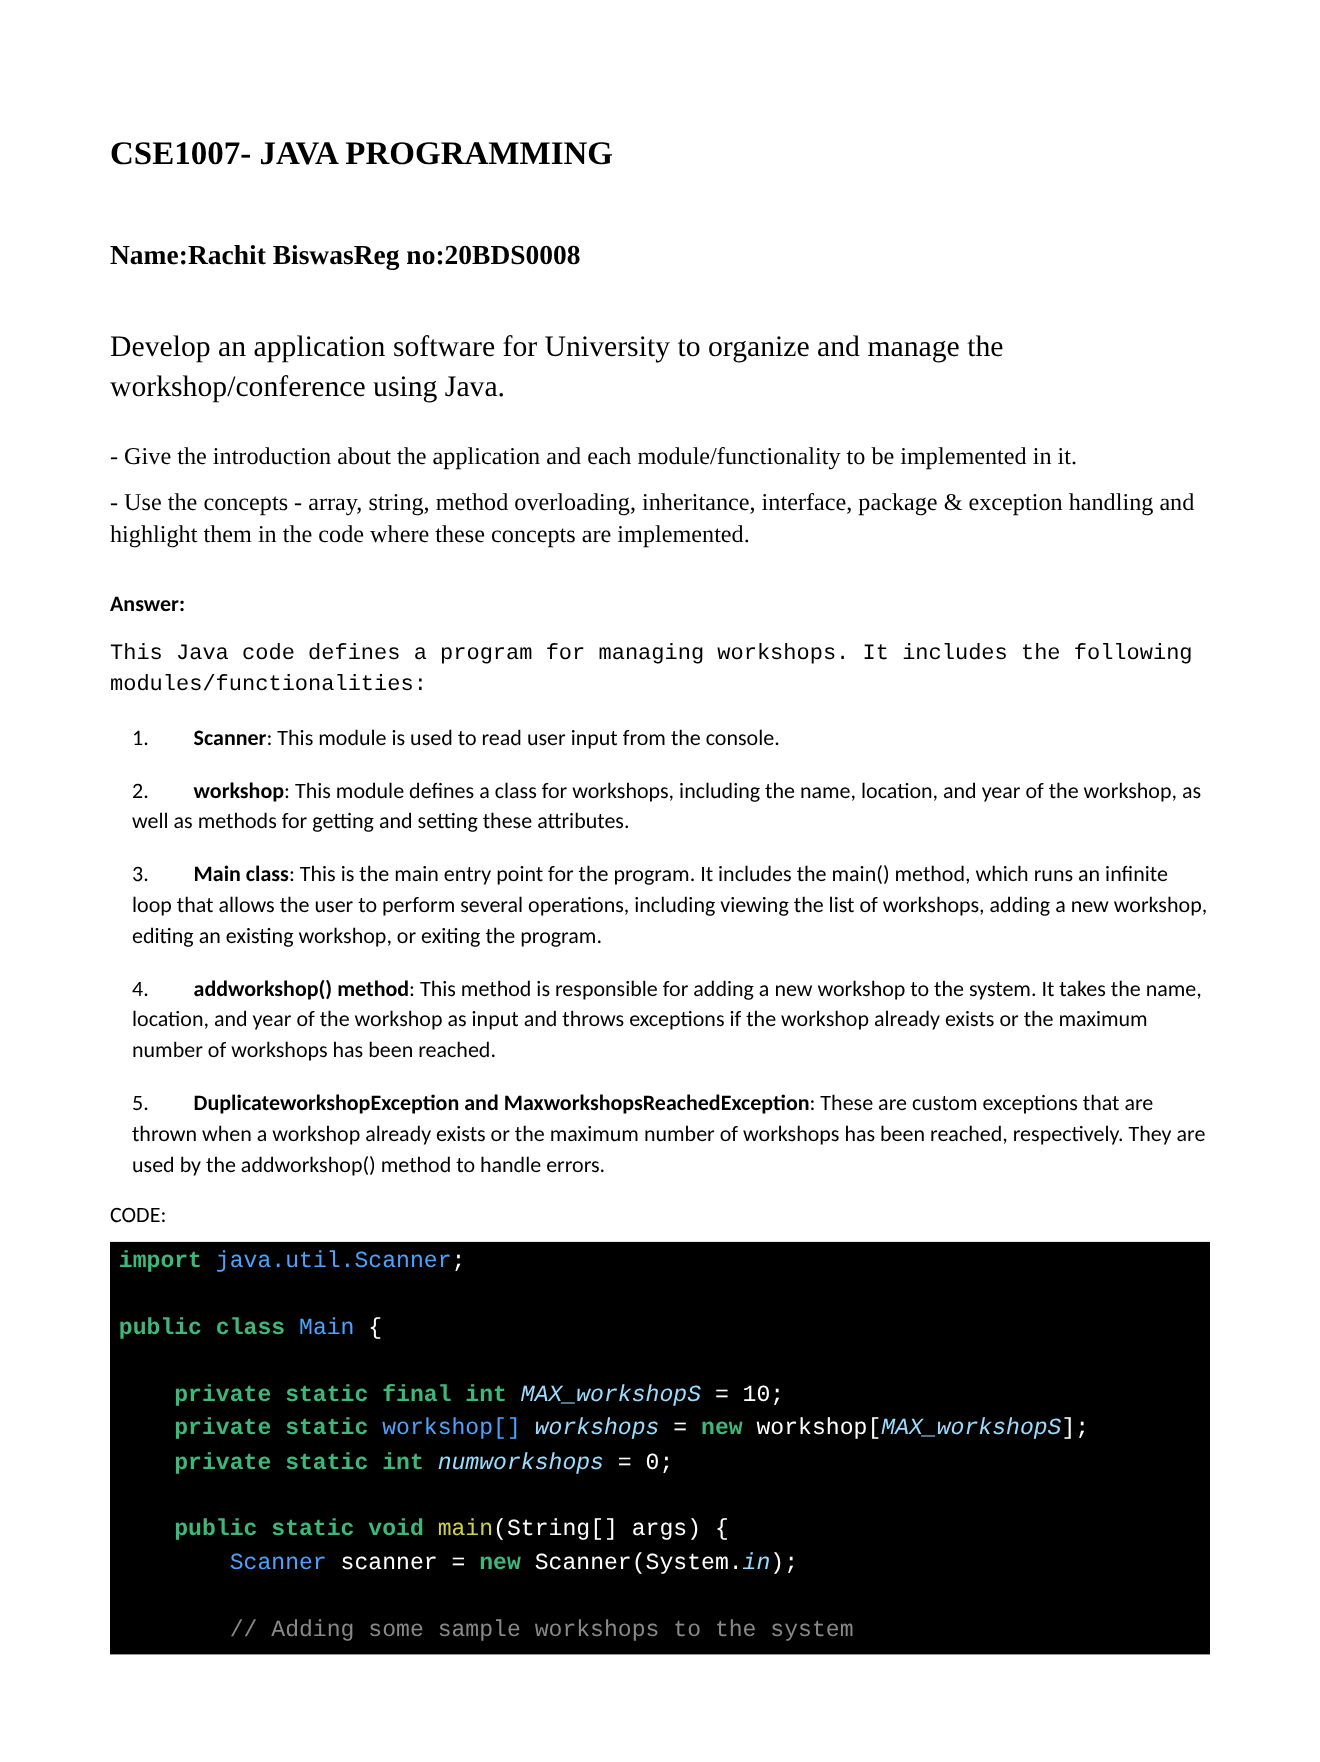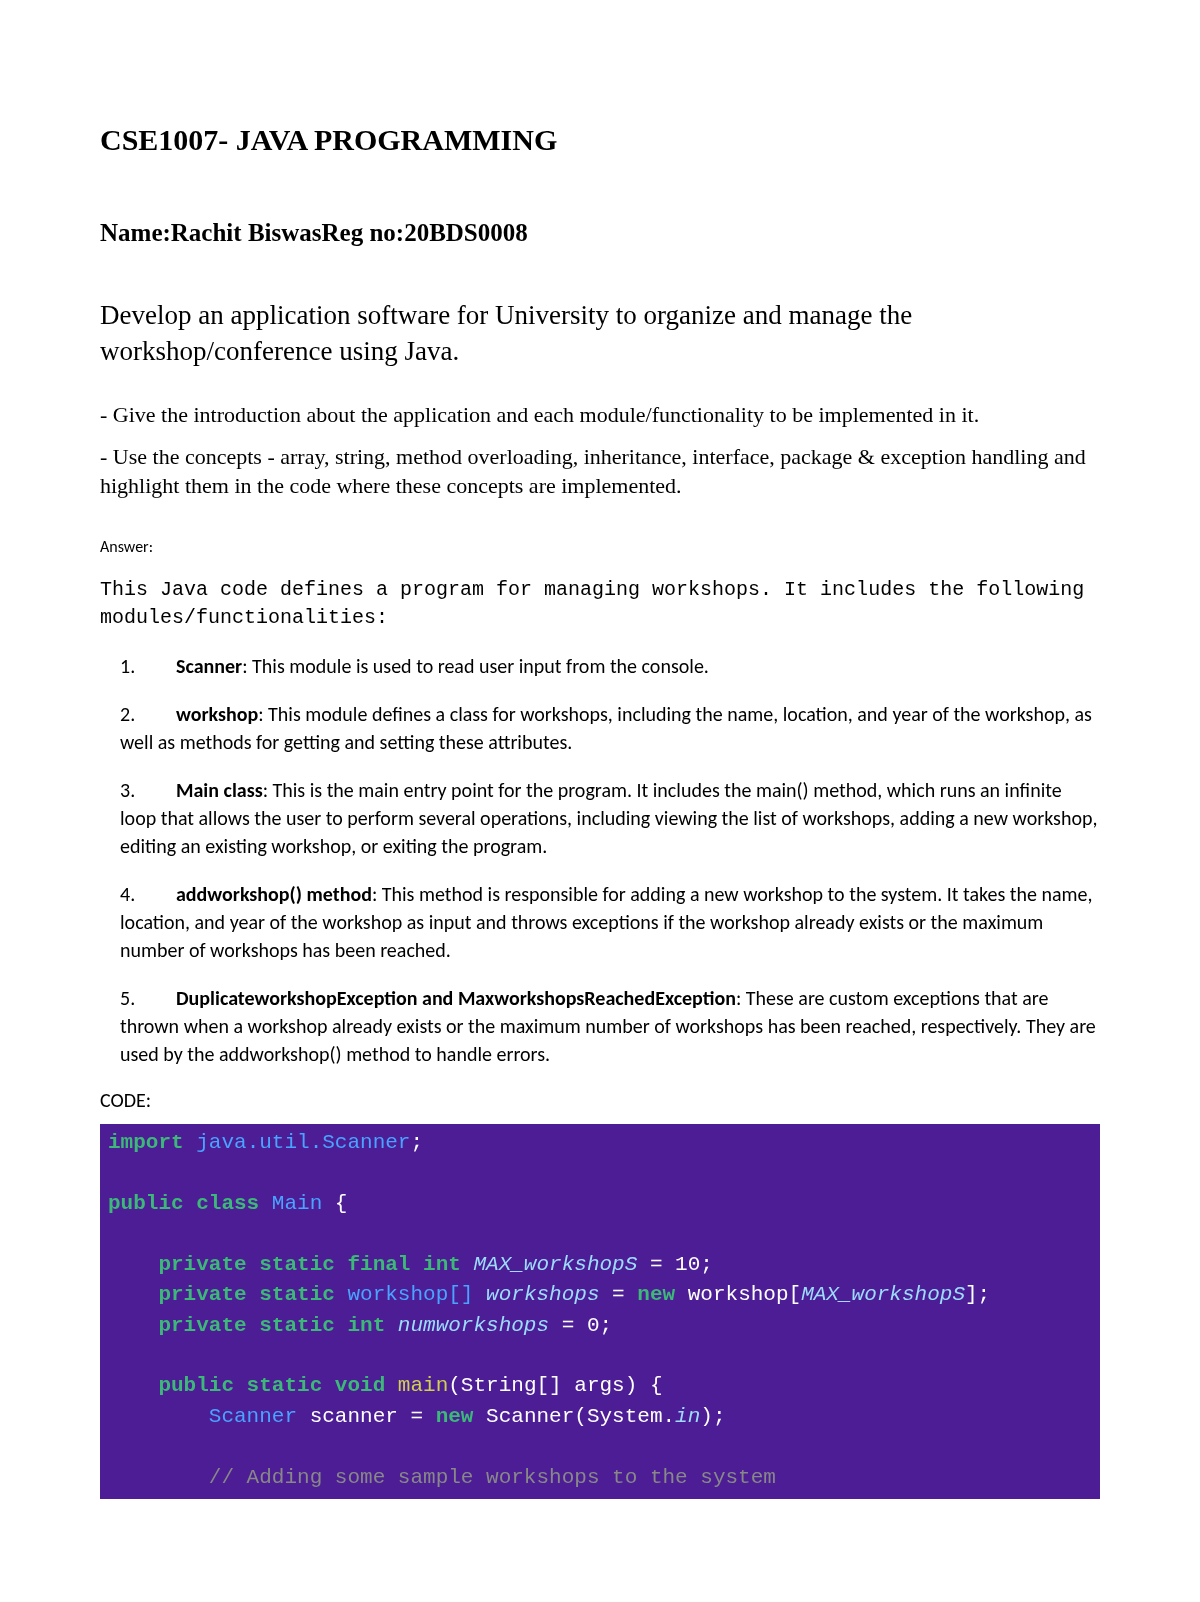--- a/index.html
+++ b/index.html
@@ -22,22 +22,22 @@
     display: flex;
     justify-content: flex-start;
     font-weight: bold;
     font-size: 25px;
     margin-bottom: 50px;
   }
   .intro { font-size: 27px; line-height: 1.35; margin-bottom: 30px; font-family: Liberation Serif, serif; }
   .bullet { font-size: 22px; line-height: 1.35; margin-bottom: 12px; }
   .answer-label {
     font-family: Calibri, Arial, sans-serif;
-    font-weight: normal;
-    font-size: 16px;
+    font-weight: bold;
+    font-size: 20px;
     margin-top: 36px;
     margin-bottom: 20px;
   }
   .answer-text {
     font-family: Liberation Mono, monospace;
     font-size: 20px;
     line-height: 1.4;
     margin-bottom: 20px;
   }
   .list-entry {
@@ -50,21 +50,21 @@
   .list-entry .num { display: inline-block; width: 56px; }
   .list-entry .name { font-weight: bold; }
   .code-label {
     font-family: Calibri, Arial, sans-serif;
     font-weight: normal;
     font-size: 20px;
     margin-top: 4px;
     margin-bottom: 12px;
   }
   .code-block {
-    background: #4c1d95;
+    background: #000000;
     color: #d4d4d4;
     font-family: Consolas, "Courier New", monospace;
     font-size: 21px;
     line-height: 1.45;
     padding: 4px 8px 6px 8px;
     white-space: pre;
     overflow: hidden;
     width: 1000px;
   }
   .kw-green { color: #3cb878; font-weight: bold; }

